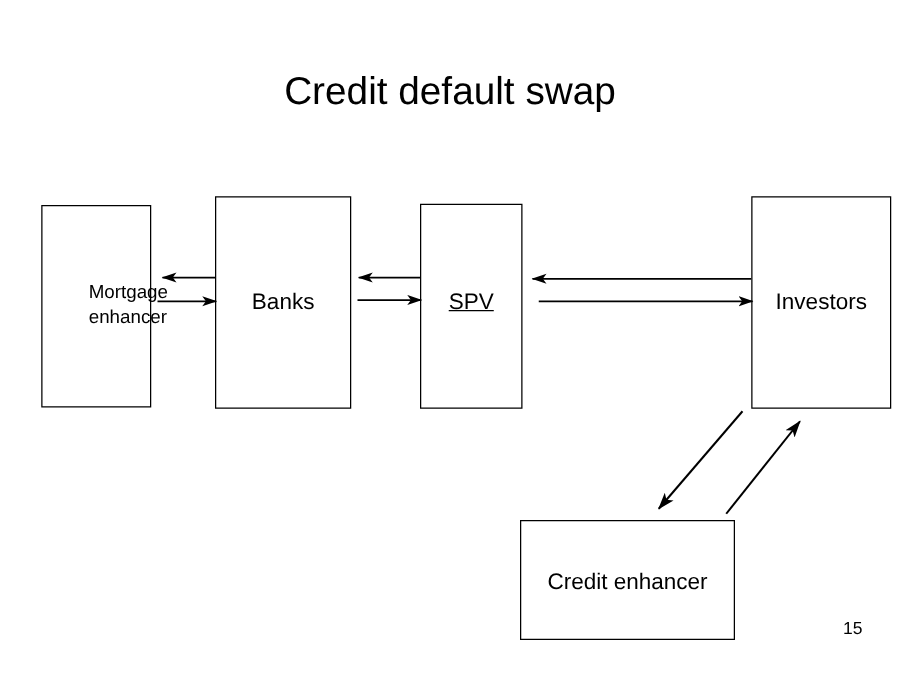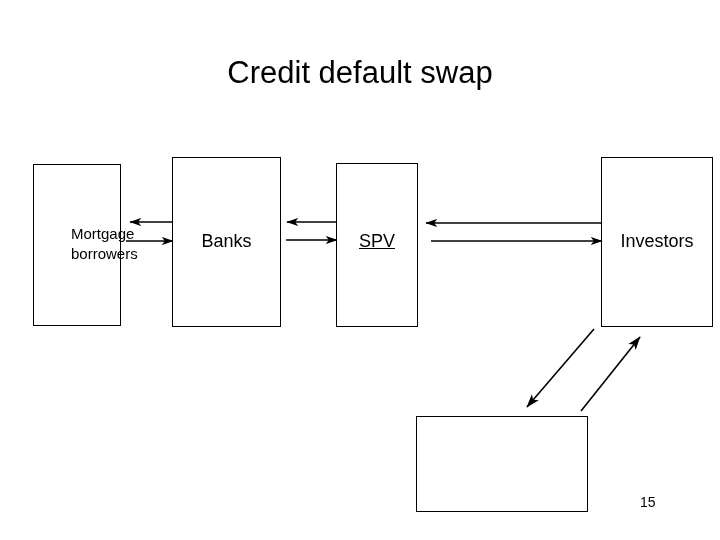--- a/index.html
+++ b/index.html
@@ -61,46 +61,47 @@
     position: absolute;
     left: 0; top: 0;
     width: 720px; height: 540px;
     pointer-events: none;
   }
   #page-number {
     position: absolute;
     left: 640px;
     top: 494px;
     width: 50px;
-    text-align: left;
+    text-align: right;
     font-size: 14px;
     line-height: 17px;
     color: #000000;
   }
 </style>
 </head>
 <body>
 
 <div id="slide">
 
   <div id="title">Credit default swap</div>
 
   <div class="node" id="box-mortgage"></div>
-  <div class="node-label" id="label-mortgage"><span>Mortgage</span><br><span>borrowers</span></div>
+  <div class="node-label" id="label-mortgage"><span>Mortgage</span><br><span>enhancer</span></div>
 
   <div class="node" id="box-banks"></div>
   <div class="node-label" id="label-banks">Banks</div>
 
   <div class="node" id="box-spv"></div>
   <div class="node-label" id="label-spv">SPV</div>
 
   <div class="node" id="box-investors"></div>
   <div class="node-label" id="label-investors">Investors</div>
 
   <div class="node" id="box-enhancer"></div>
+  <div class="node-label" id="label-enhancer">Credit enhancer</div>
 
   <svg id="arrows" width="720" height="540" viewBox="0 0 720 540">
     <defs>
       <marker id="ah" markerWidth="9" markerHeight="9" refX="8" refY="3.1" orient="auto" markerUnits="strokeWidth">
         <path d="M0,0.2 L8.5,3.1 L0,6 L2.1,3.1 Z" fill="#000000"></path>
       </marker>
     </defs>
 
     <line x1="172" y1="222" x2="130" y2="222" stroke="#000000" stroke-width="1.4" marker-end="url(#ah)"></line>
 

